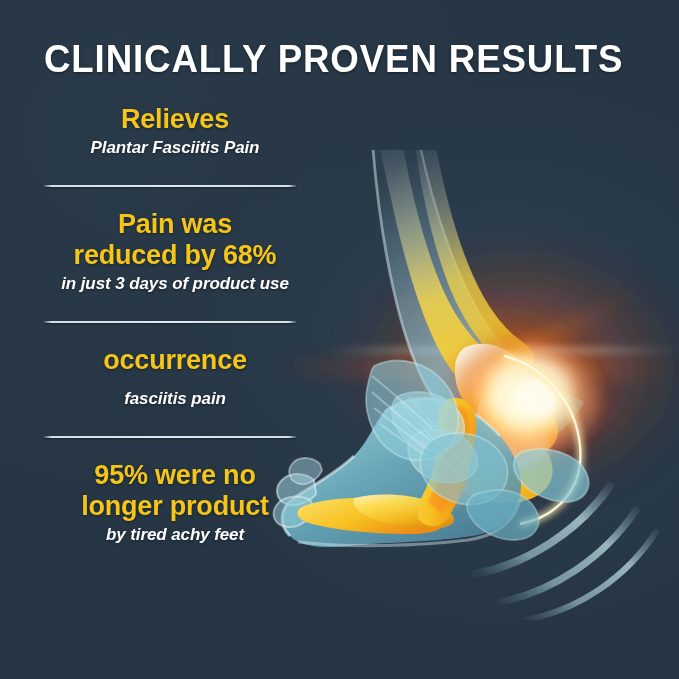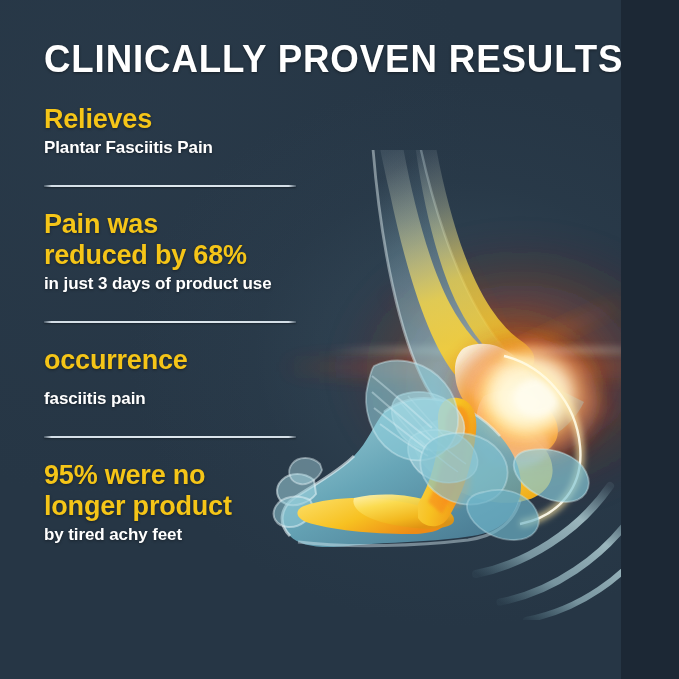--- a/index.html
+++ b/index.html
@@ -7,21 +7,21 @@
     margin: 0;
     padding: 0;
     background: #1c2835;
   }
   body {
     font-family: "Liberation Sans", sans-serif;
   }
 
   #poster {
     position: relative;
-    width: 621px;
+    width: 679px;
     height: 679px;
     overflow: hidden;
     background: #263645;
     background-image:
       radial-gradient(ellipse 460px 380px at 74% 52%, rgba(64,88,104,0.55) 0%, rgba(48,68,84,0.22) 45%, rgba(38,54,69,0) 72%),
       radial-gradient(ellipse 520px 520px at 18% 20%, rgba(43,60,76,0.55) 0%, rgba(38,54,69,0) 70%);
     user-select: none;
   }
 
   
@@ -43,38 +43,39 @@
 
   
   .benefits {
     position: absolute;
     left: 44px;
     top: 104px;
     width: 262px;
     z-index: 4;
   }
 
-  .benefit { position: relative; }
+  .benefit { position: relative; text-align: center; }
 
   .b-head {
     color: #f5c518;
     font-weight: 700;
     font-size: 27px;
     line-height: 31px;
     letter-spacing: -0.2px;
     text-shadow: 0 1px 3px rgba(0,0,0,0.40);
   }
   .b-sub {
     color: #ffffff;
     font-weight: 700;
     font-size: 17px;
     line-height: 22px;
     letter-spacing: -0.1px;
     margin-top: 2px;
     text-shadow: 0 1px 3px rgba(0,0,0,0.40);
+    font-style: italic;
   }
 
   .divider {
     height: 2px;
     width: 252px;
     margin: 0;
     border: 0;
     background: linear-gradient(90deg,
        rgba(210,222,232,0.18) 0%,
        rgba(226,236,244,0.92) 3%,

